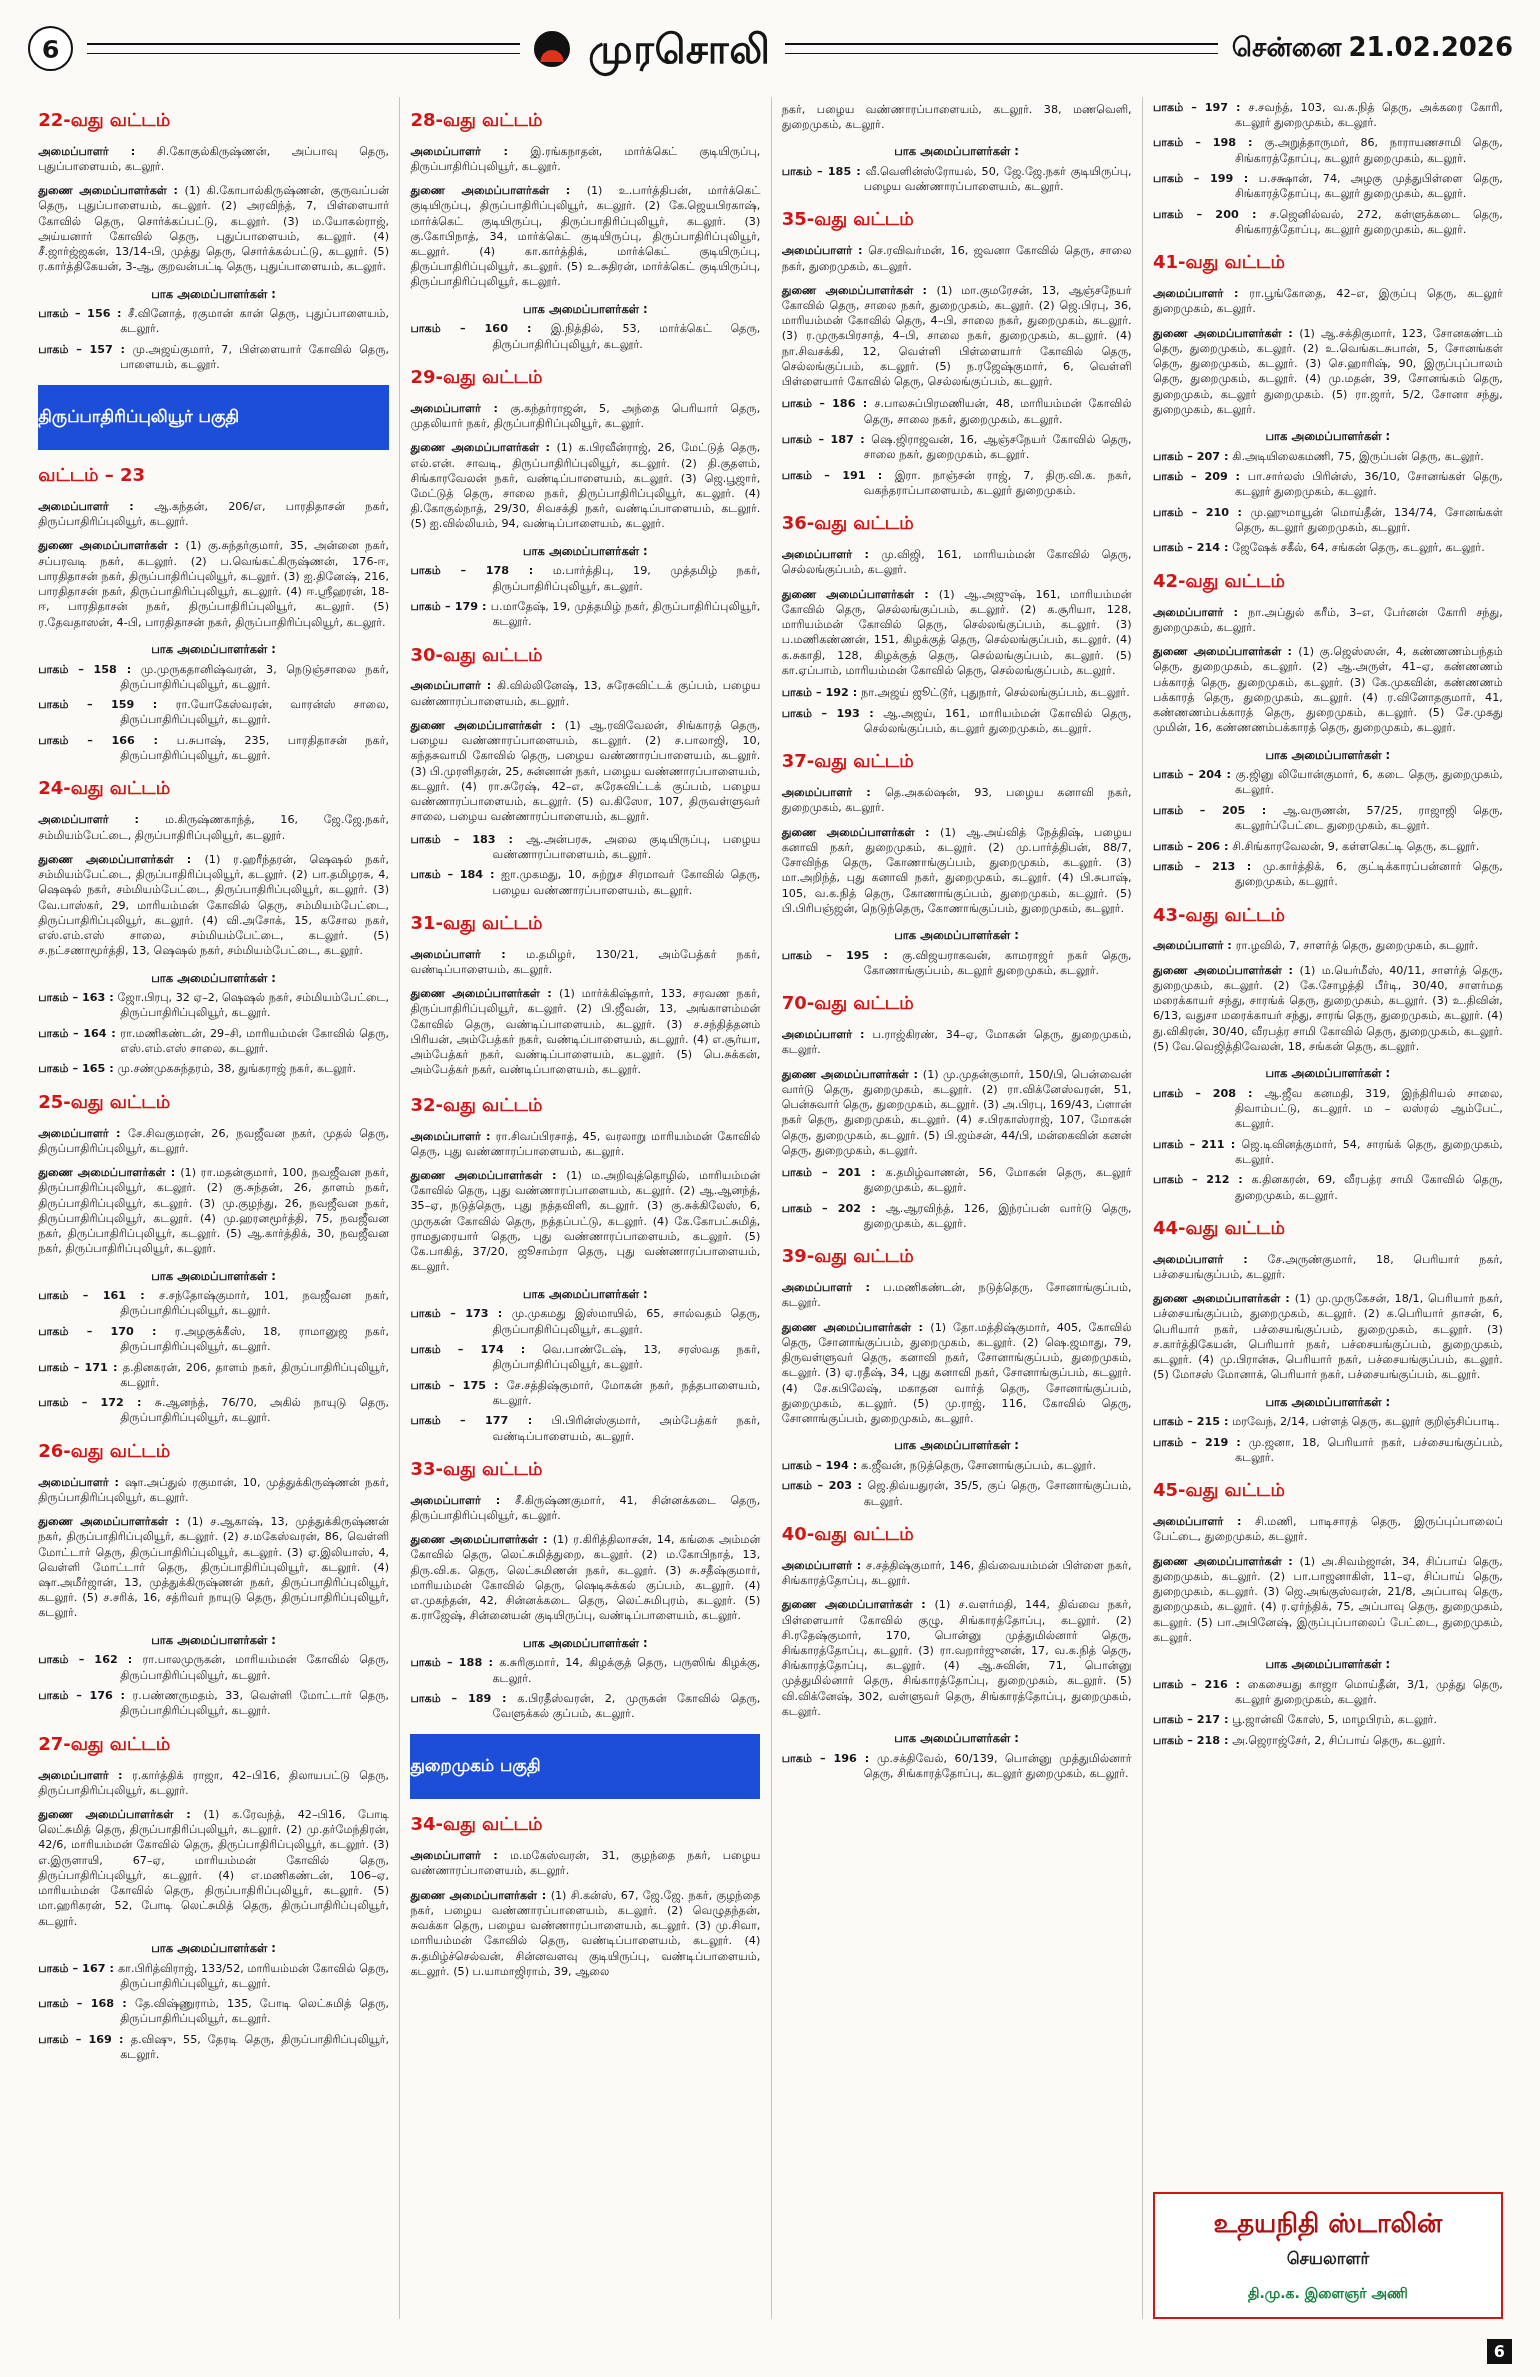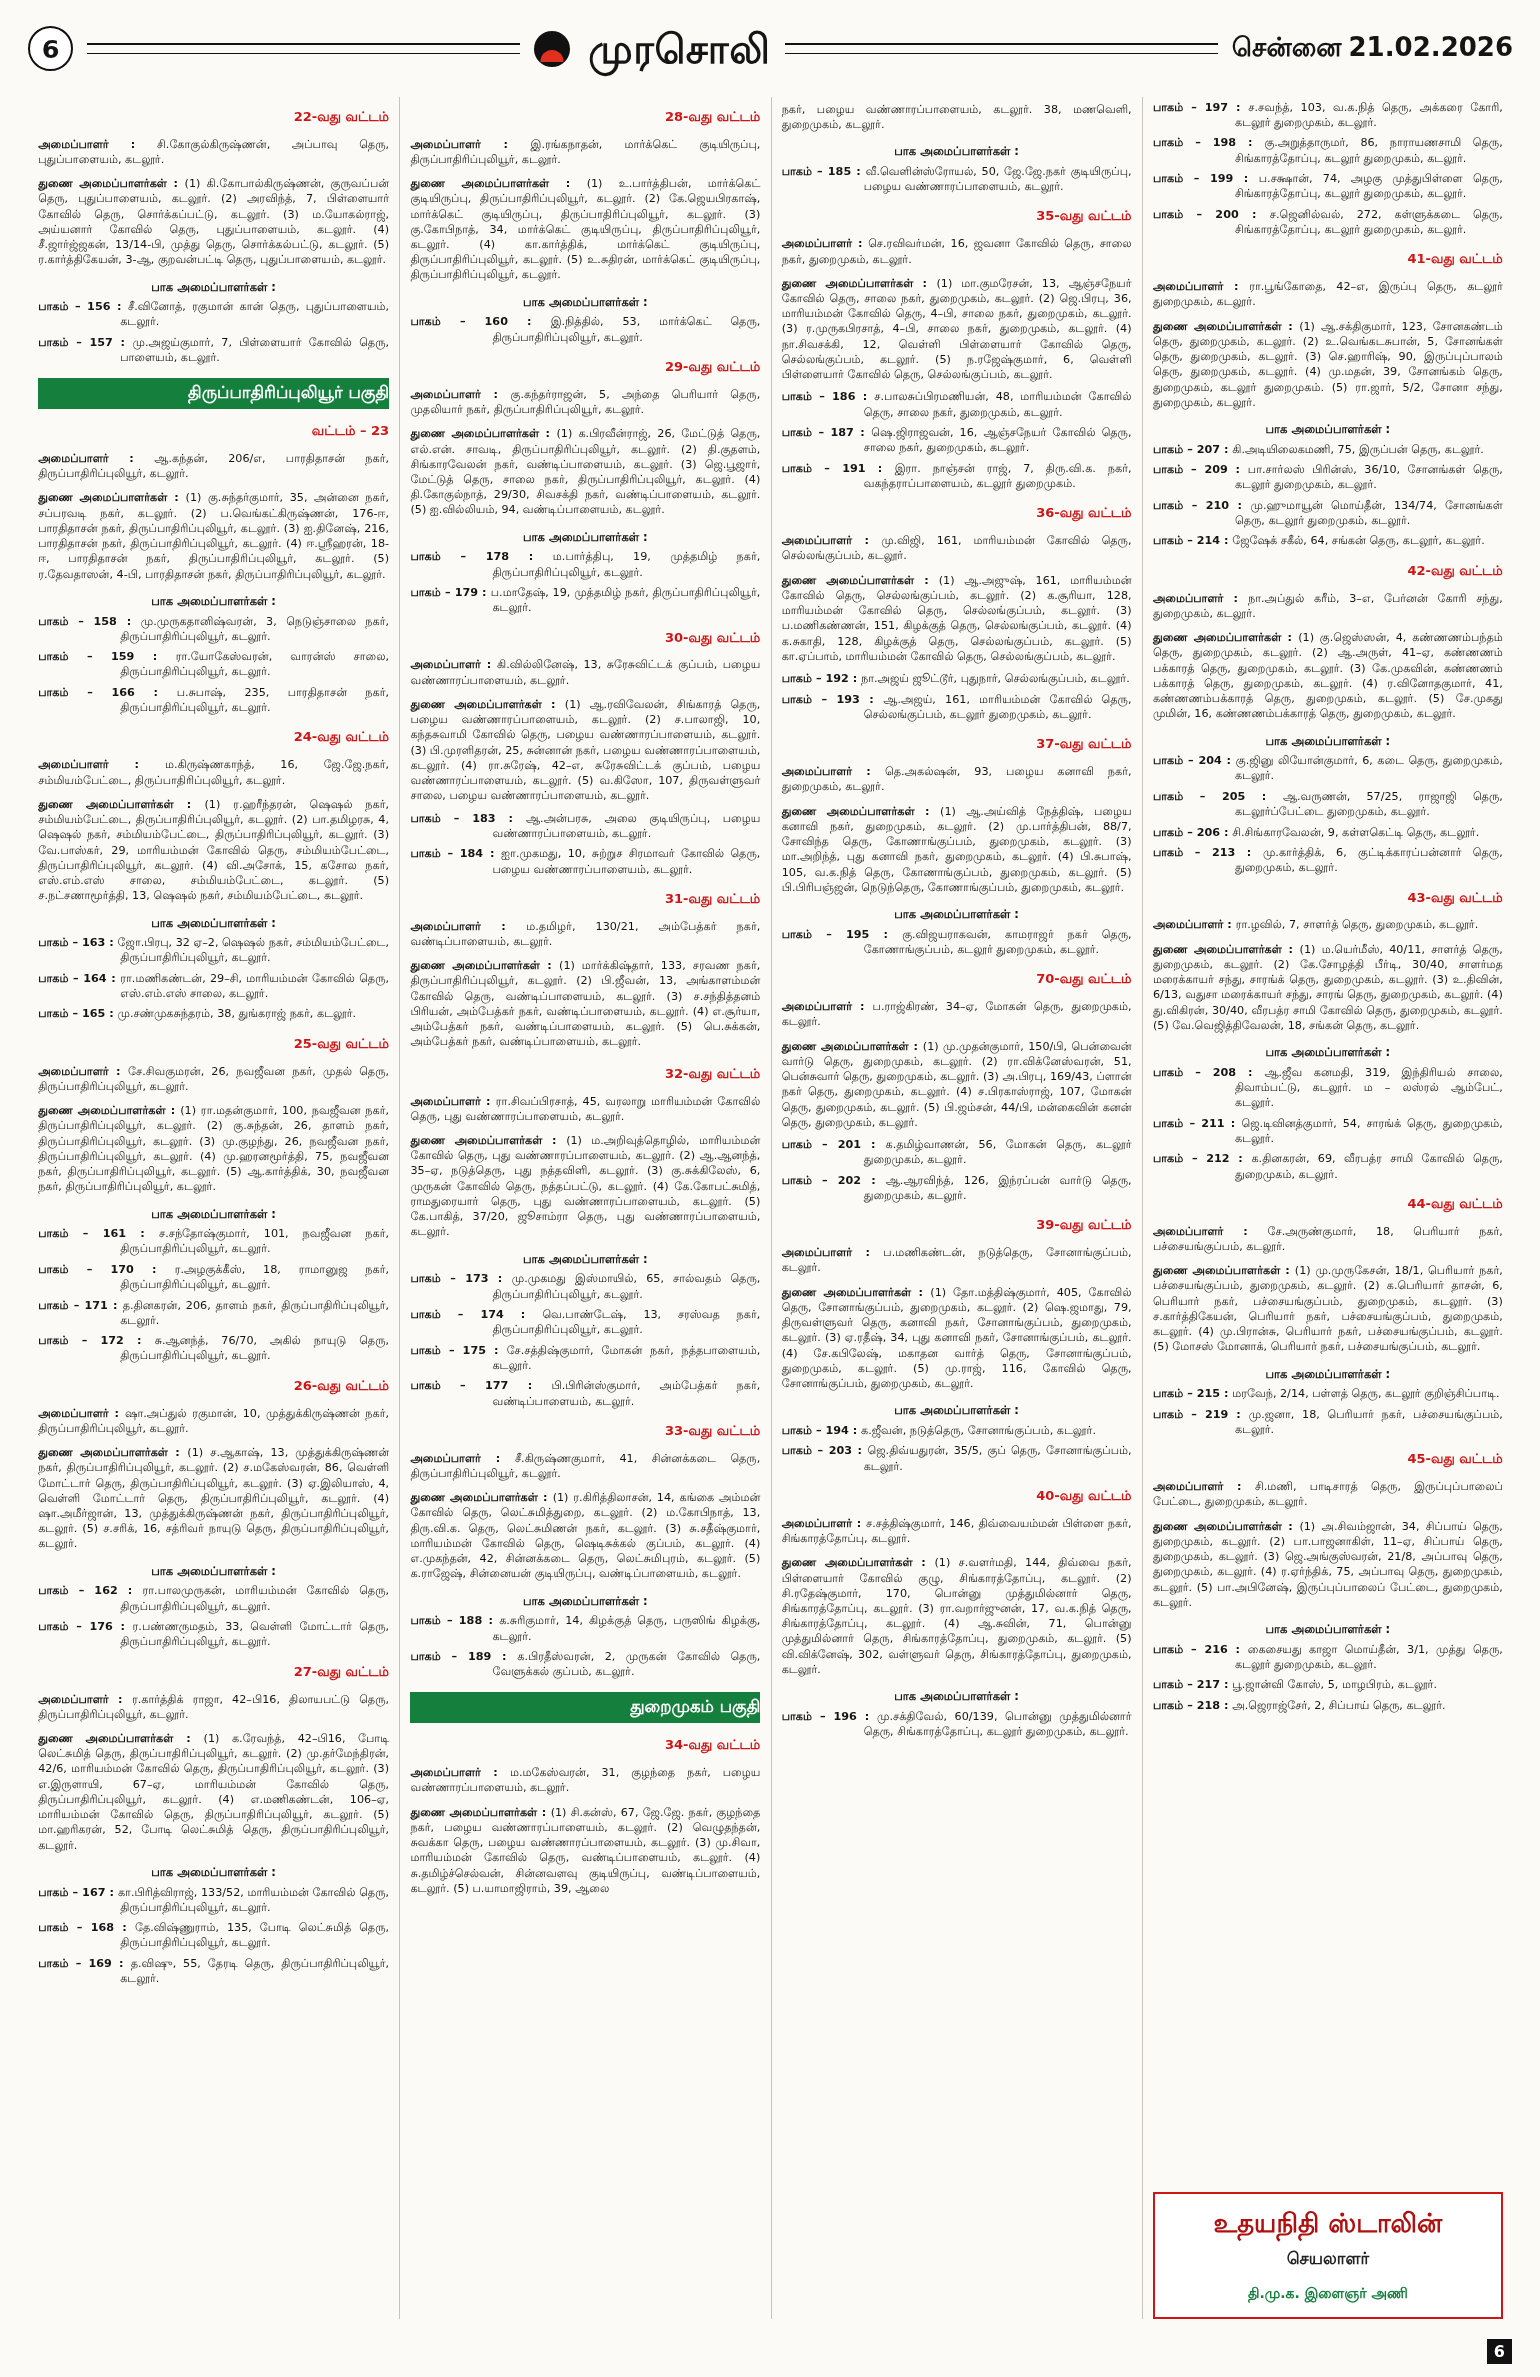--- a/index.html
+++ b/index.html
@@ -24,23 +24,23 @@
   .emblem::after{content:'';position:absolute;left:50%;bottom:5.1px;transform:translateX(-50%);
     width:23px;height:11.5px;border-radius:11.5px 11.5px 0 0;background:#e03020;}
   .masthead-title{font-size:40px;font-weight:bold;letter-spacing:0.6px;line-height:1;}
   .edition-date{display:flex;gap:7px;font-size:26px;font-weight:bold;white-space:nowrap;flex:0 0 auto;}
 
   
   .columns{margin-top:16.6px;display:grid;grid-template-columns:repeat(4,1fr);height:2222px;}
   .col{padding:0 10.2px;overflow:hidden;display:flex;flex-direction:column;box-sizing:border-box;}
   .col + .col{border-left:0.6px solid #c9c3ba;}
 
-  .ward-header{color:#cf1515;font-weight:bold;font-size:13px;text-align:right;margin:11.5px 0 6.4px;}
-  .region-band{background:#15803d;color:#fff;font-weight:bold;font-size:16.6px;text-align:right;
-    padding:5px 0;margin:10.2px 0 2.6px;}
+  .ward-header{color:#cf1515;font-weight:bold;font-size:18px;text-align:left;margin:11.5px 0 6.4px;}
+  .region-band{background:#1d4ed8;color:#fff;font-weight:bold;font-size:16.6px;text-align:left;
+    padding:22px 0;margin:10.2px 0 2.6px;}
   .para{font-size:11.2px;line-height:1.36;text-align:justify;margin:4.5px 0;}
   .lbl{font-weight:bold;}
   .paka-head{font-weight:bold;font-size:11.5px;text-align:center;margin:7.7px 0 1.9px;}
   .paka{padding-left:82px;text-indent:-82px;margin:2.6px 0;}
 
   
   .box-anbagam{margin-top:auto;border:2.6px solid #cf1515;color:#cf1515;font-weight:bold;
     text-align:center;padding:14px 6.4px;font-size:19px;line-height:1.55;background:#fff;}
   .box-sign{margin-top:auto;border:2.6px solid #cf1515;text-align:center;padding:14px 6.4px;background:#fff;}
   .sign-name{color:#b01010;font-size:26px;font-weight:bold;}

